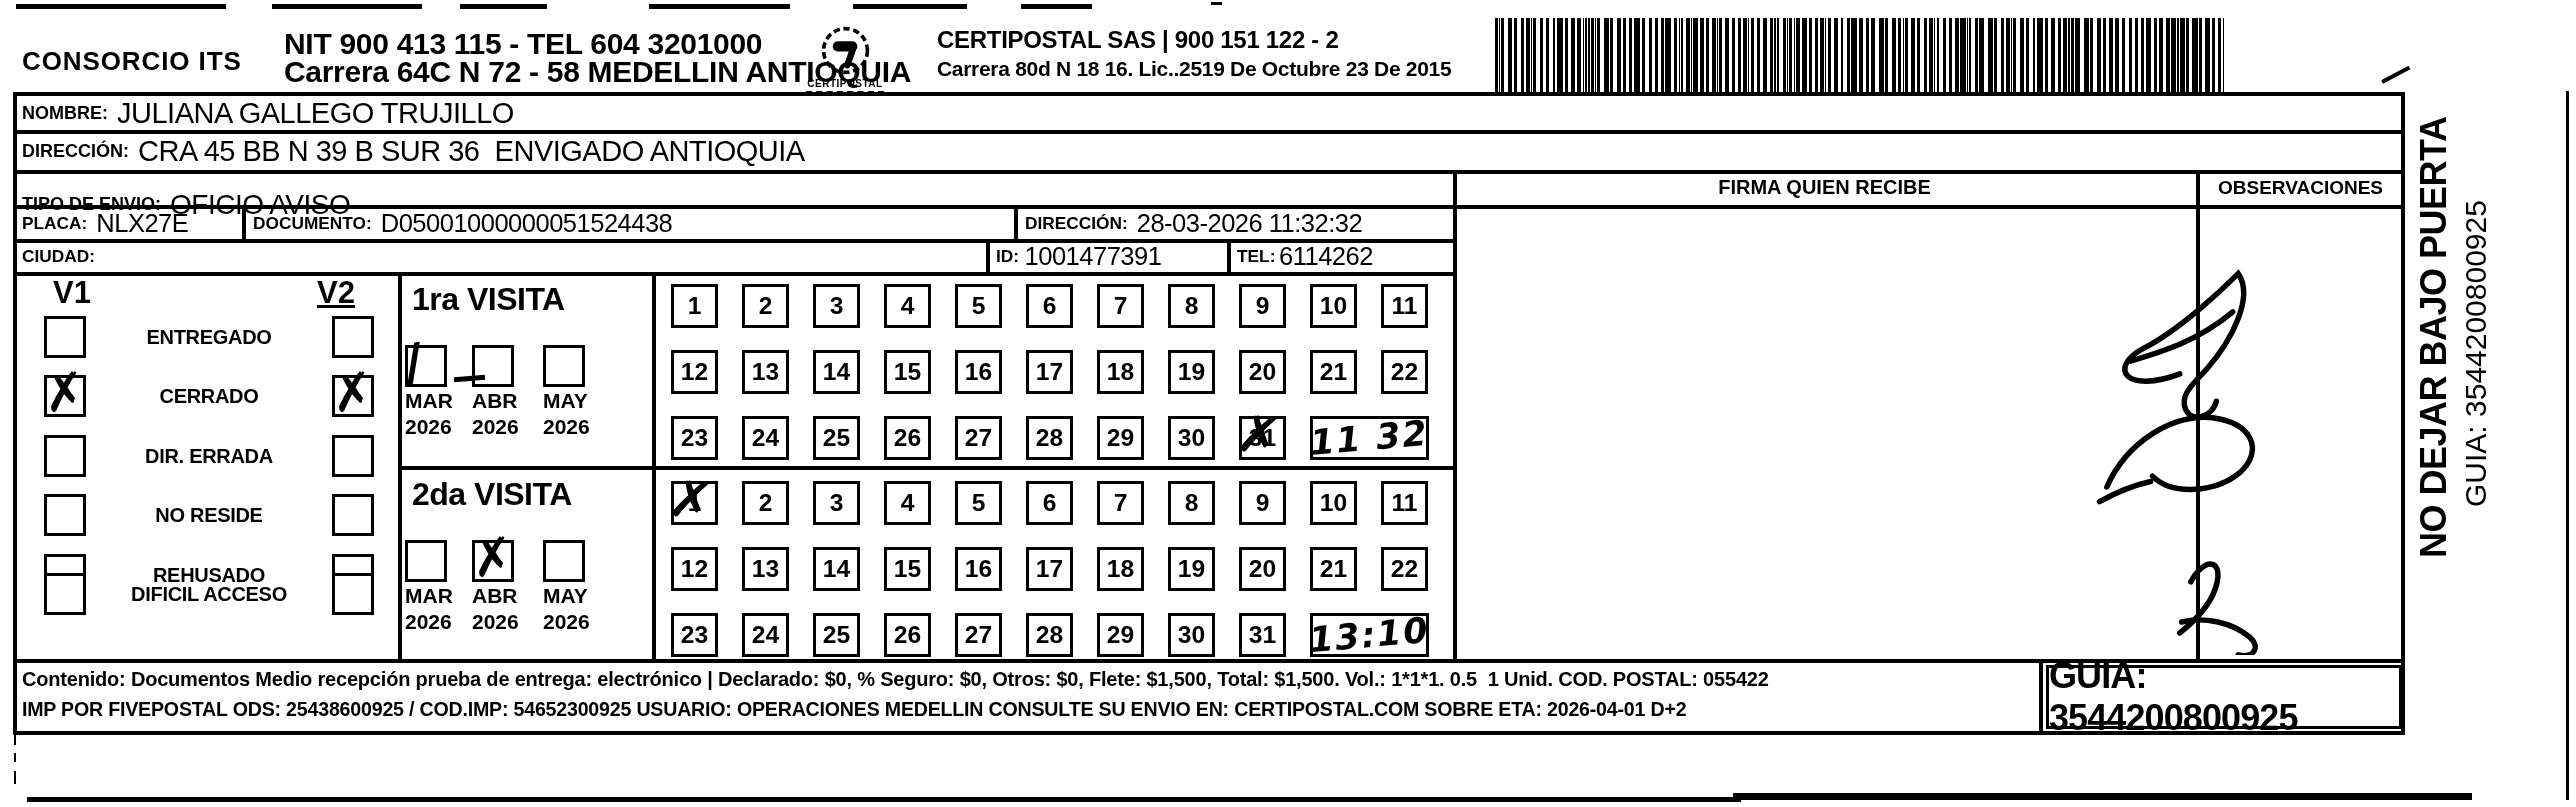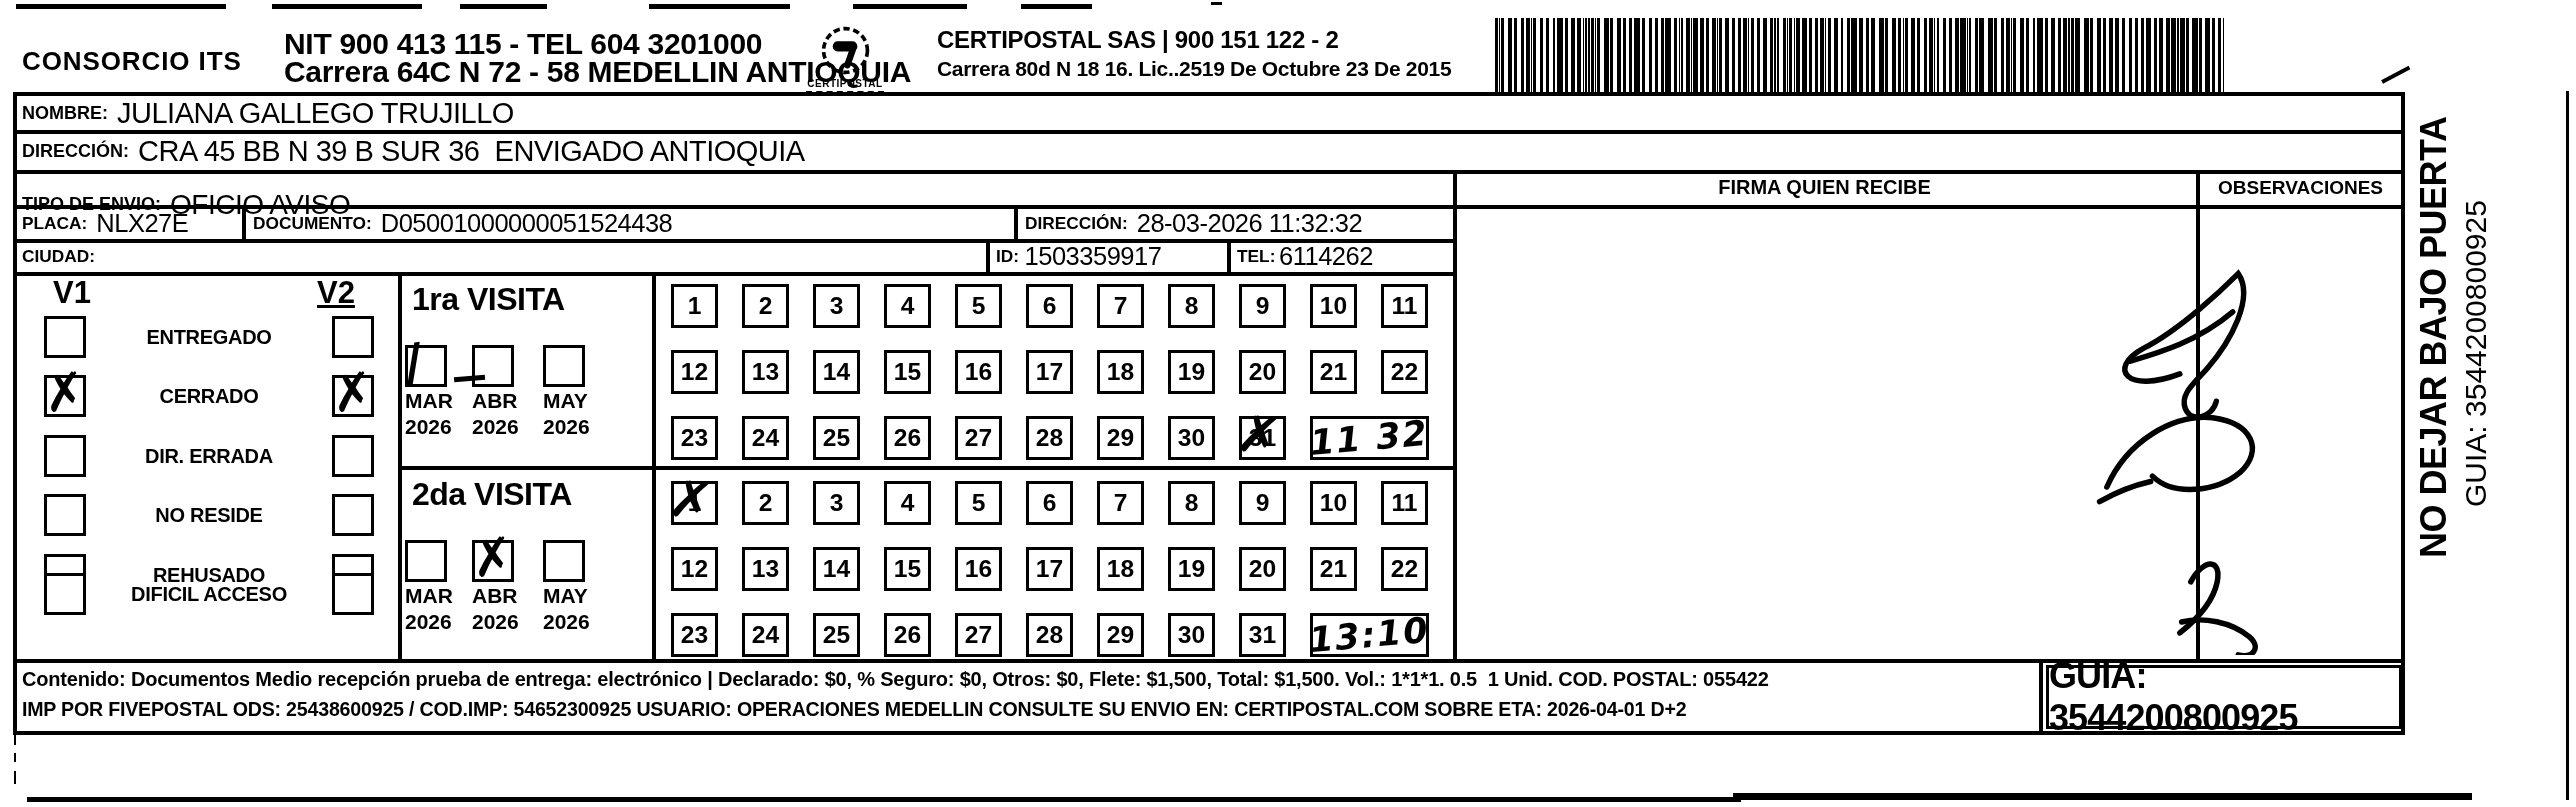--- a/index.html
+++ b/index.html
@@ -141,21 +141,21 @@
   </div>
   <div class="frow" style="left:1025px;top:208px;height:31px;">
     <span class="lbl-s">DIRECCIÓN:</span>
     <span class="val-s">28-03-2026 11:32:32</span>
   </div>
   <div class="frow" style="left:22px;top:242px;height:29px;">
     <span class="lbl-s">CIUDAD:</span>
   </div>
   <div class="frow" style="left:996px;top:242px;height:29px;">
     <span class="lbl-s">ID:</span>
-    <span class="val-s" style="margin-left:5.5px;">1503359917</span>
+    <span class="val-s" style="margin-left:5.5px;">1001477391</span>
   </div>
   <div class="frow" style="left:1237px;top:242px;height:29px;">
     <span class="lbl-s">TEL:</span>
     <span class="val-s" style="margin-left:3.6px;">6114262</span>
   </div>
 
   <div class="colhead" style="left:1453px;top:172px;width:743px;height:31px;">FIRMA QUIEN RECIBE</div>
   <div class="colhead" style="left:2196px;top:172px;width:209px;height:31px;font-size:19px;">OBSERVACIONES</div>
 
   <div class="vhead" style="left:53px;top:275px;">V1</div>

